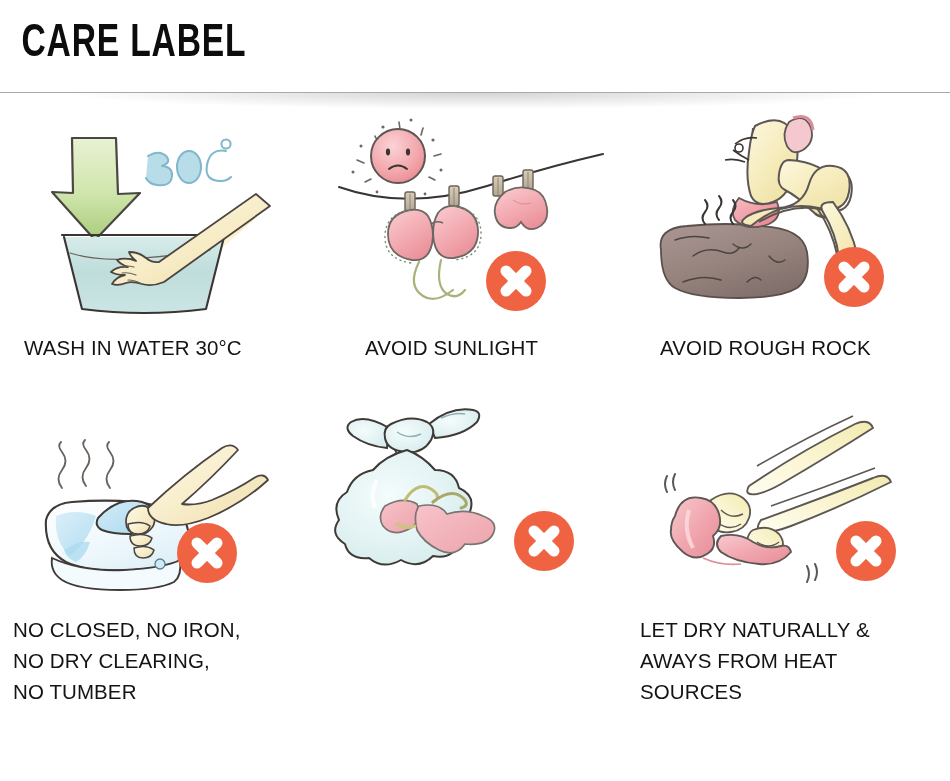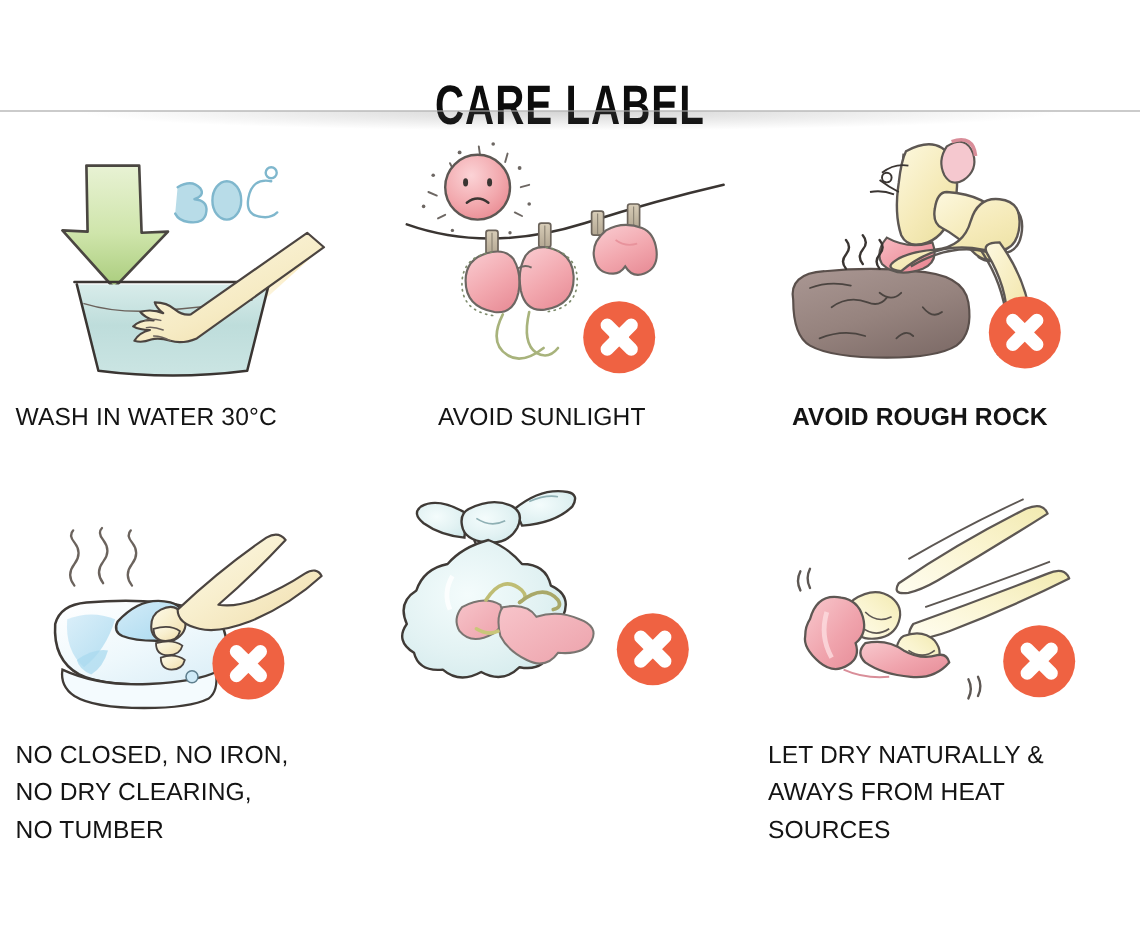--- a/index.html
+++ b/index.html
@@ -9,23 +9,22 @@
     width:950px; height:781px;
     font-family:"Liberation Sans", sans-serif;
     color:#111111;
     overflow:hidden;
     position:relative;
   }
 
   
   #header{
     height:80px;
-    display:flex; align-items:center; justify-content:center;
+    display:flex; align-items:center; justify-content:flex-start;
     position:relative;
-    margin-top:48px;
   }
   #page-title{
     font-family:"Liberation Sans", sans-serif;
     font-weight:bold;
     font-size:40px;
     letter-spacing:1px;
     color:#0d0d0d;
     transform:scaleX(.84) scaleY(1.16);
     transform-origin:center;
   }
@@ -55,27 +54,27 @@
     font-size:20.5px;
     line-height:31px;
     color:#141414;
     white-space:pre-line;
     letter-spacing:.1px;
   }
   .caption.small{ font-size:18.5px; line-height:31px; }
 
   
   #cell-wash .art      { left:56px;  top:24px;  }
-  #cell-wash .caption  { left:13px;  top:236px;text-align:right; }
+  #cell-wash .caption  { left:24px;  top:236px;text-align:right; }
 
   #cell-sun .art       { left:22px;  top:18px;  }
   #cell-sun .caption   { left:50px;  top:236px; }
 
   #cell-rock .art      { left:20px;  top:8px;   }
-  #cell-rock .caption  { left:33px;  top:236px;font-weight:bold; }
+  #cell-rock .caption  { left:33px;  top:236px; }
 
   #cell-iron .art      { left:36px;  top:20px;  }
   #cell-iron .caption  { left:13px;  top:222px; }
 
   #cell-bag .art       { left:18px;  top:10px;  }
   #cell-bag .caption   { left:12px;  top:199px; }
 
   #cell-drynat .art    { left:10px;  top:18px;  }
   #cell-drynat .caption{ left:13px;  top:222px; }
 

